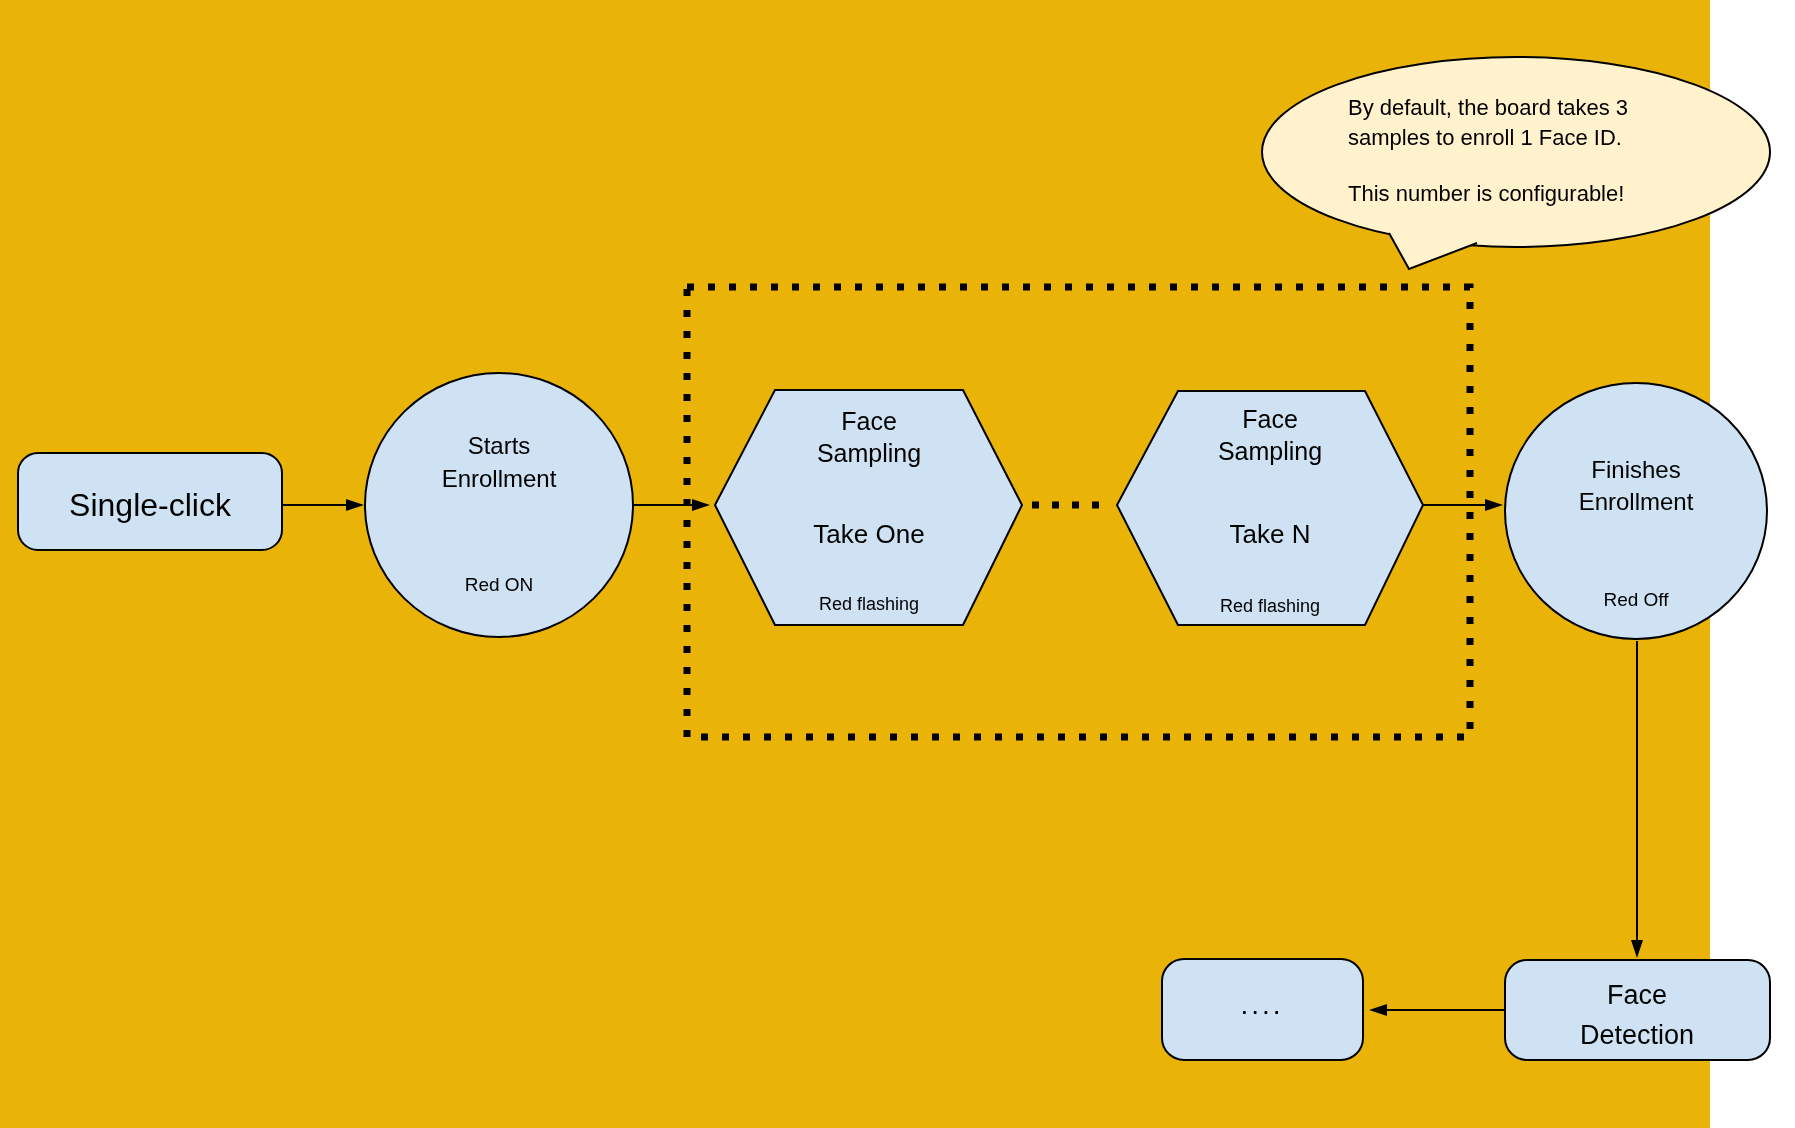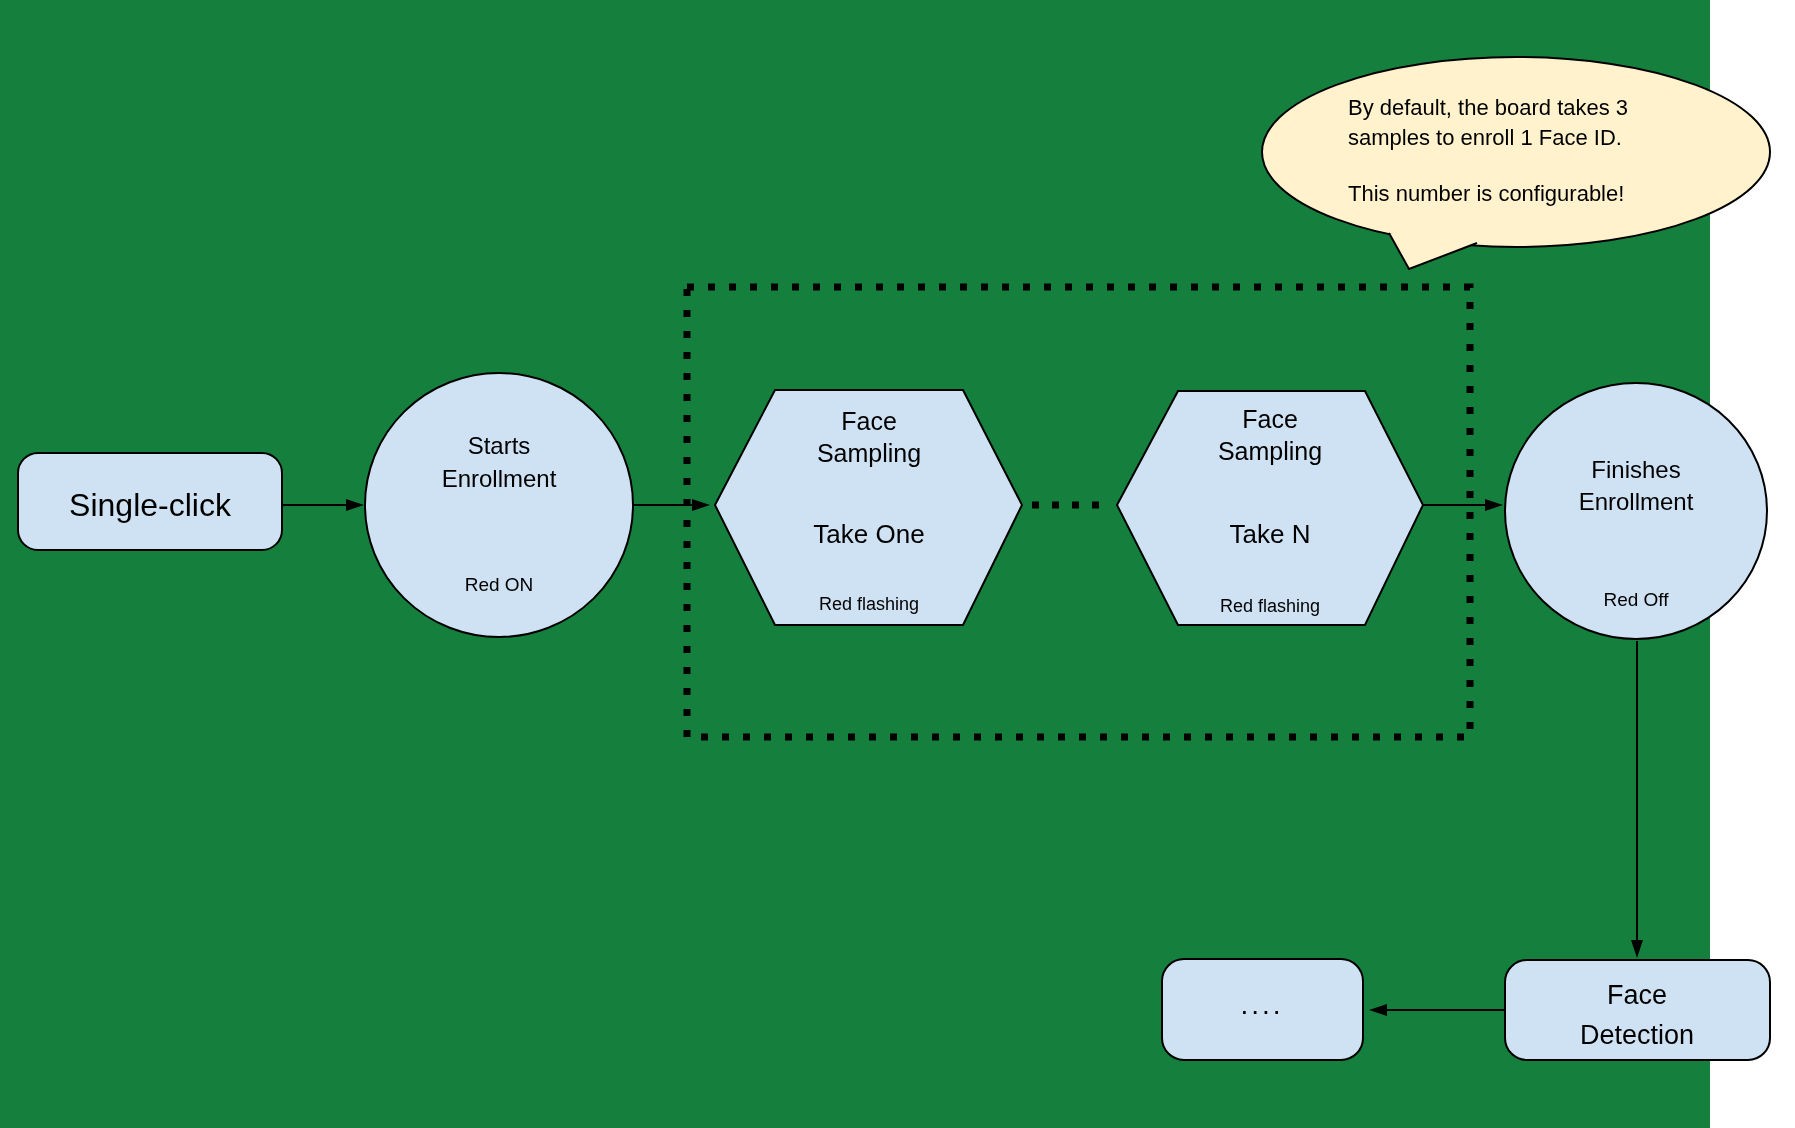--- a/index.html
+++ b/index.html
@@ -7,21 +7,21 @@
     padding: 0;
     background: #ffffff;
     width: 1795px;
     height: 1128px;
     overflow: hidden;
   }
   .canvas {
     position: relative;
     width: 1710px;
     height: 1128px;
-    background: #15803d;
+    background: #eab308;
   }
   svg text {
     font-family: "Liberation Sans", sans-serif;
     fill: #000000;
   }
   .shape {
     fill: #cfe2f3;
     stroke: #000000;
     stroke-width: 2;
   }

